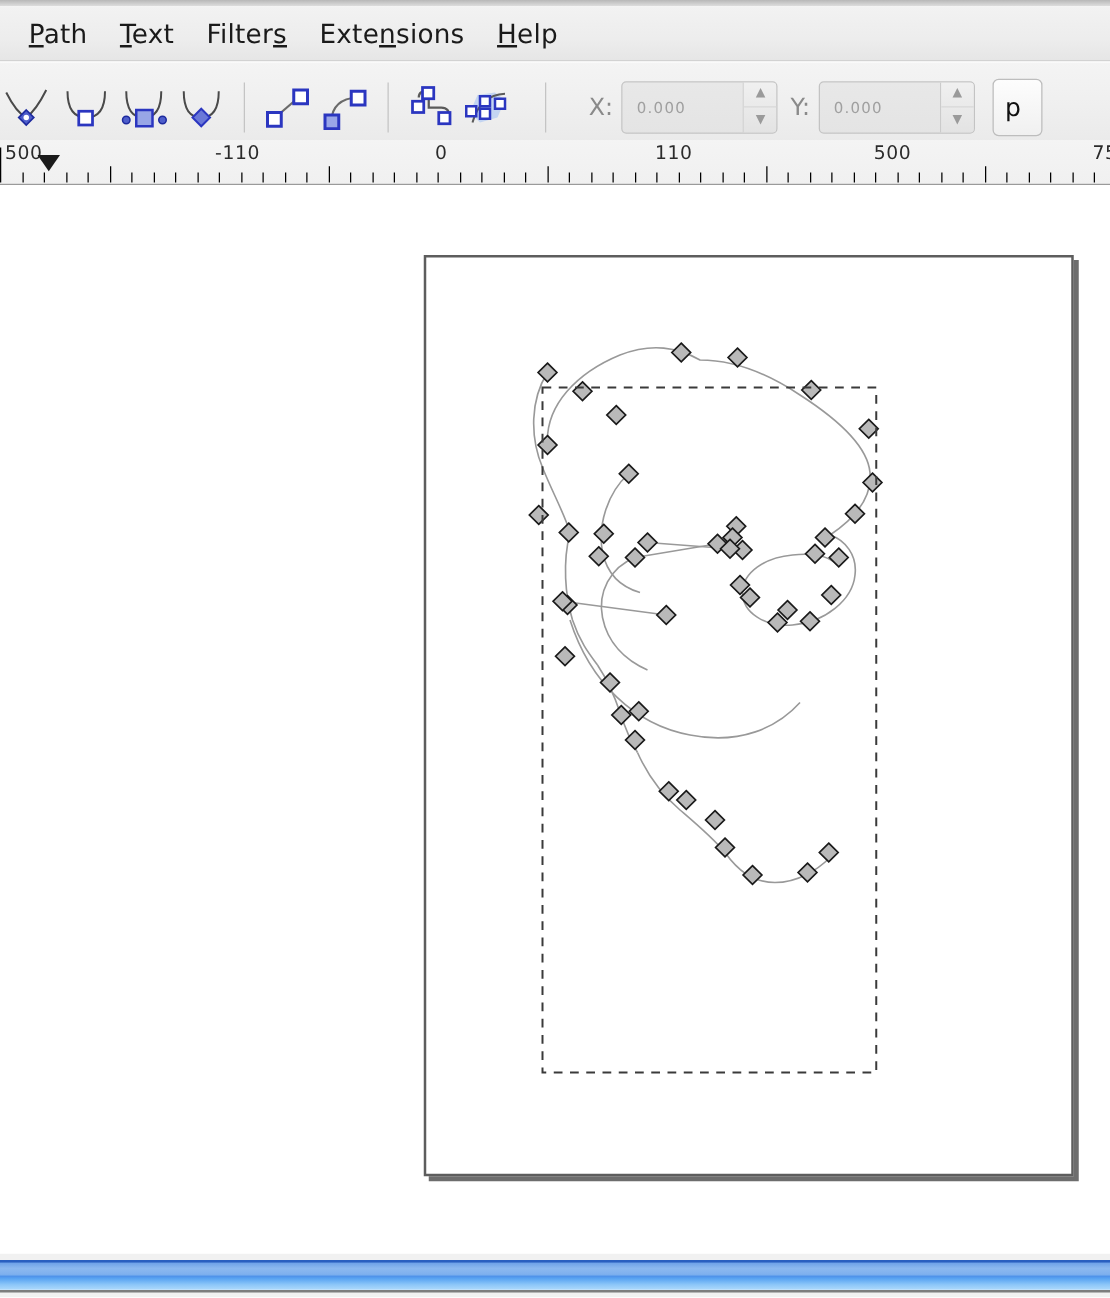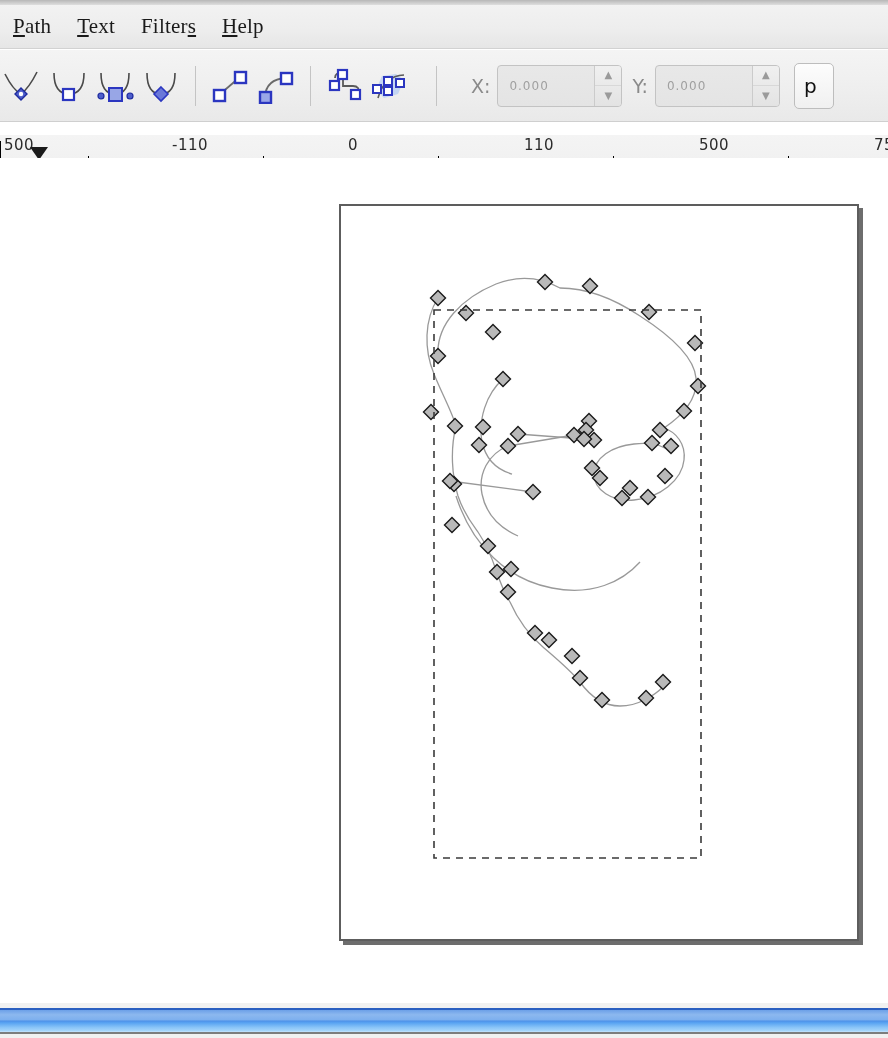--- a/index.html
+++ b/index.html
@@ -27,22 +27,22 @@
 
   
   #menubar {
     position: absolute;
     left: 0; top: 5px;
     width: 888px; height: 44px;
     background: linear-gradient(to bottom, #f2f2f2 0%, #ededed 60%, #e6e6e6 100%);
     border-bottom: 1px solid #d2d2d2;
     display: flex;
     align-items: center;
-    box-sizing: border-box;
-    font-family: Liberation Serif, serif;
+    padding-left: 10px;
+    box-sizing: border-box;
   }
   .menu-item {
     font-size: 21px;
     color: #1a1a1a;
     padding: 2px 13px;
     white-space: nowrap;
     letter-spacing: 0.2px;
     cursor: default;
   }
   .menu-item u { text-decoration: underline; }
@@ -128,21 +128,21 @@
     font-size: 20px;
     color: #111;
     box-sizing: border-box;
     flex: 0 0 auto;
     overflow: hidden;
   }
 
   
   #ruler {
     position: absolute;
-    left: 0; top: 135px;
+    left: 0; top: 112px;
     width: 888px; height: 35px;
     background: linear-gradient(to bottom,#f4f4f4 0%, #f0f0f0 100%);
     border-bottom: 1px solid #9a9a9a;
     overflow: hidden;
   }
   .rtick {
     position: absolute;
     bottom: 1px;
     width: 1px;
     background: #000;
@@ -214,20 +214,21 @@
 </style>
 </head>
 <body>
 
 <div id="window-top-edge"></div>
 
 <div id="menubar">
   <div class="menu-item"><u>P</u><span></span>ath</div>
   <div class="menu-item"><u>T</u>ext</div>
   <div class="menu-item">Filter<u>s</u></div>
+  <div class="menu-item">Exte<u>n</u>sions</div>
   <div class="menu-item"><u>H</u>elp</div>
 </div>
 
 <div id="toolbar">
 
   <div class="tbtn">
     <svg width="40" height="36" viewBox="0 0 40 36">
       <path d="M2 6 Q10 22 18 26" stroke="#4a4a4a" stroke-width="1.6" fill="none"></path>
       <path d="M18 26 Q26 20 34 4" stroke="#4a4a4a" stroke-width="1.6" fill="none"></path>
       <path d="M18 20 L24 26 L18 32 L12 26 Z" fill="#4e5ecb" stroke="#1d2a9e" stroke-width="1.4"></path>

